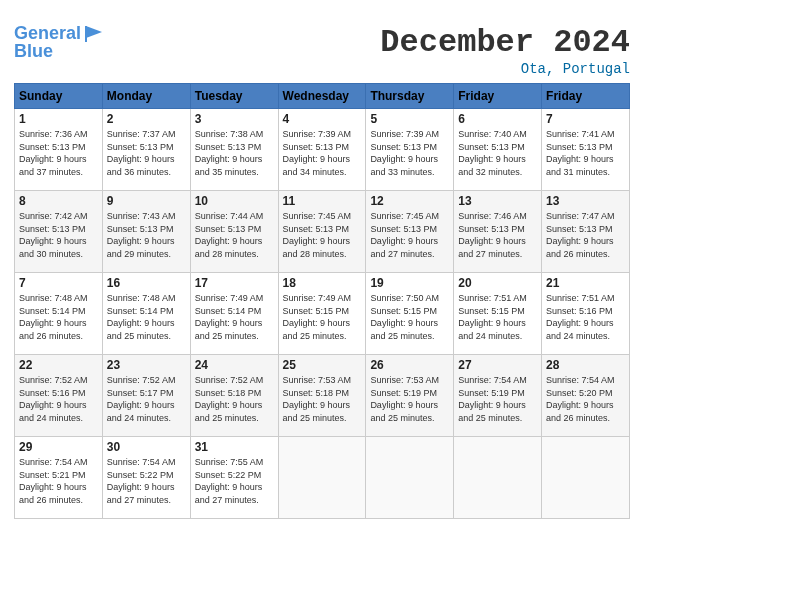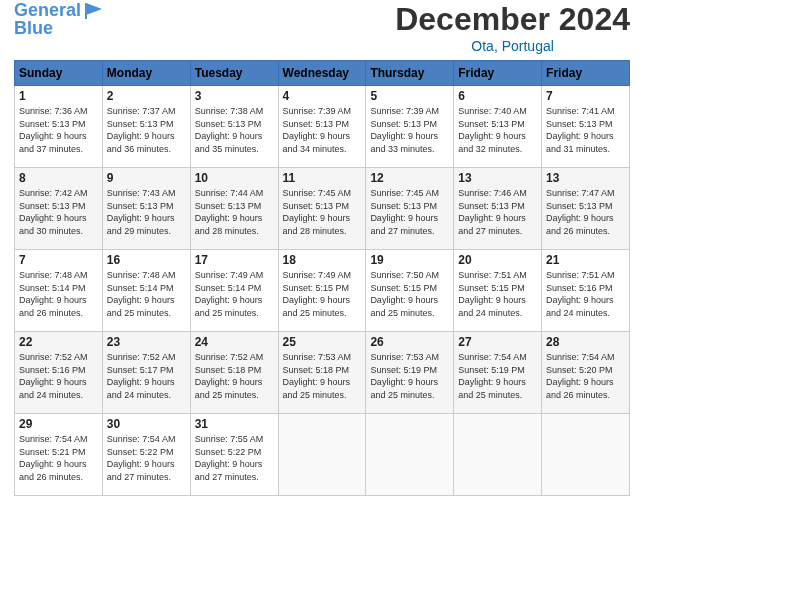--- a/index.html
+++ b/index.html
@@ -6,34 +6,35 @@
     body {
       width: 792px;
       height: 612px;
       font-family: Arial, sans-serif;
       background: #fff;
       overflow: hidden;
     }
     .page {
       width: 644px;
       height: 612px;
-      padding: 1px 14px;
+      padding: 24px 14px;
     }
     .header {
       display: flex;
       justify-content: space-between;
       align-items: flex-start;
       margin-bottom: 6px;
     }
     .logo {
       display: flex;
       align-items: center;
     }
     .title-block {
-      text-align: center;
+      text-align: right;
+      font-family: Liberation Mono, monospace;
     }
     .month-title {
       font-size: 32px;
       font-weight: bold;
       color: #333;
     }
     .location {
       font-size: 14px;
       color: #0369a1;
     }

